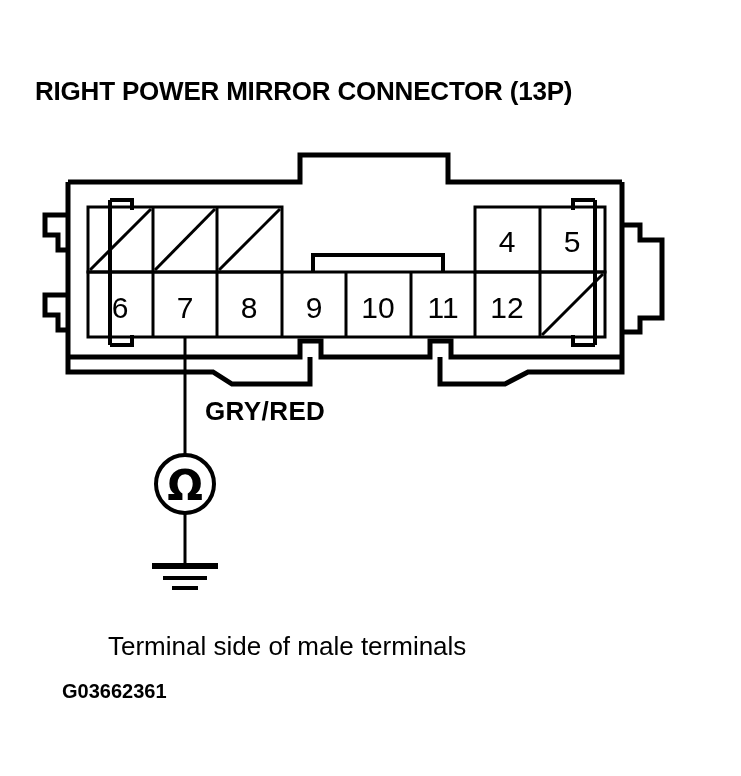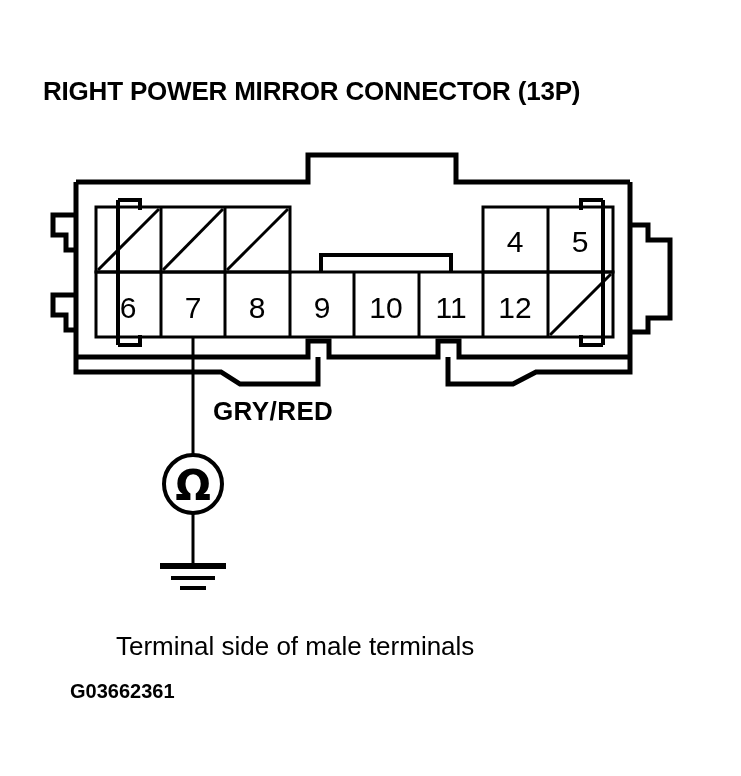--- a/index.html
+++ b/index.html
@@ -10,21 +10,21 @@
   body {
     width: 741px;
     height: 776px;
     font-family: "Liberation Sans", sans-serif;
     color: #000000;
     position: relative;
     overflow: hidden;
   }
   #figure-root {
     position: absolute;
-    left: 8px; top: 0;
+    left: 0; top: 0;
     width: 700px;
     height: 776px;
   }
   .ttl {
     font-family: "Liberation Sans", sans-serif;
     font-weight: bold;
     font-size: 26px;
     letter-spacing: -0.2px;
   }
   .cellnum {

